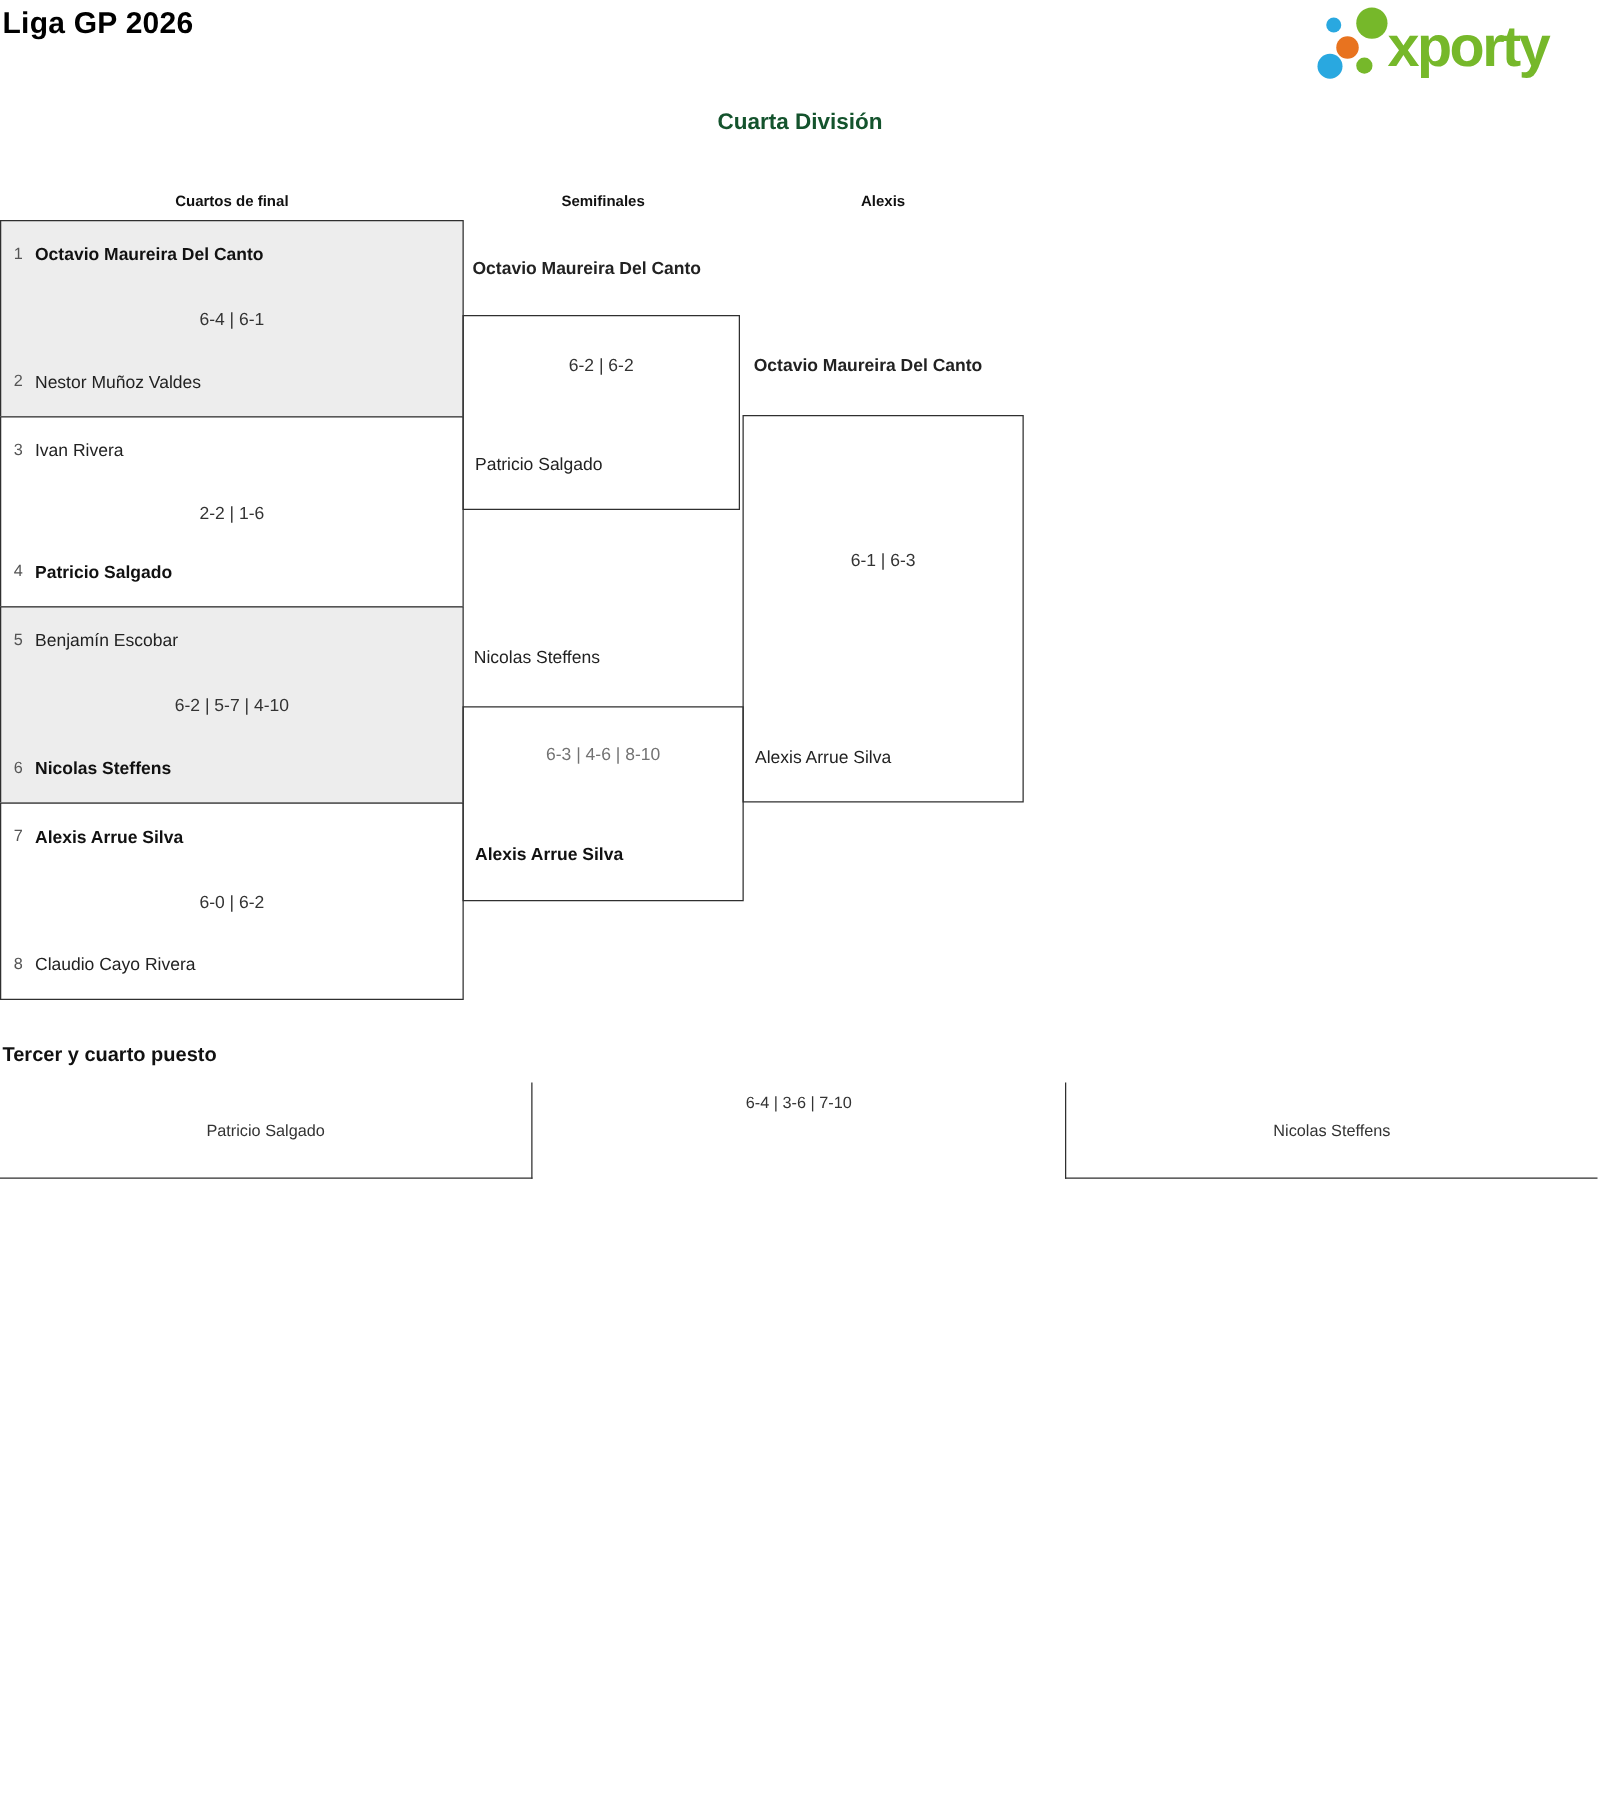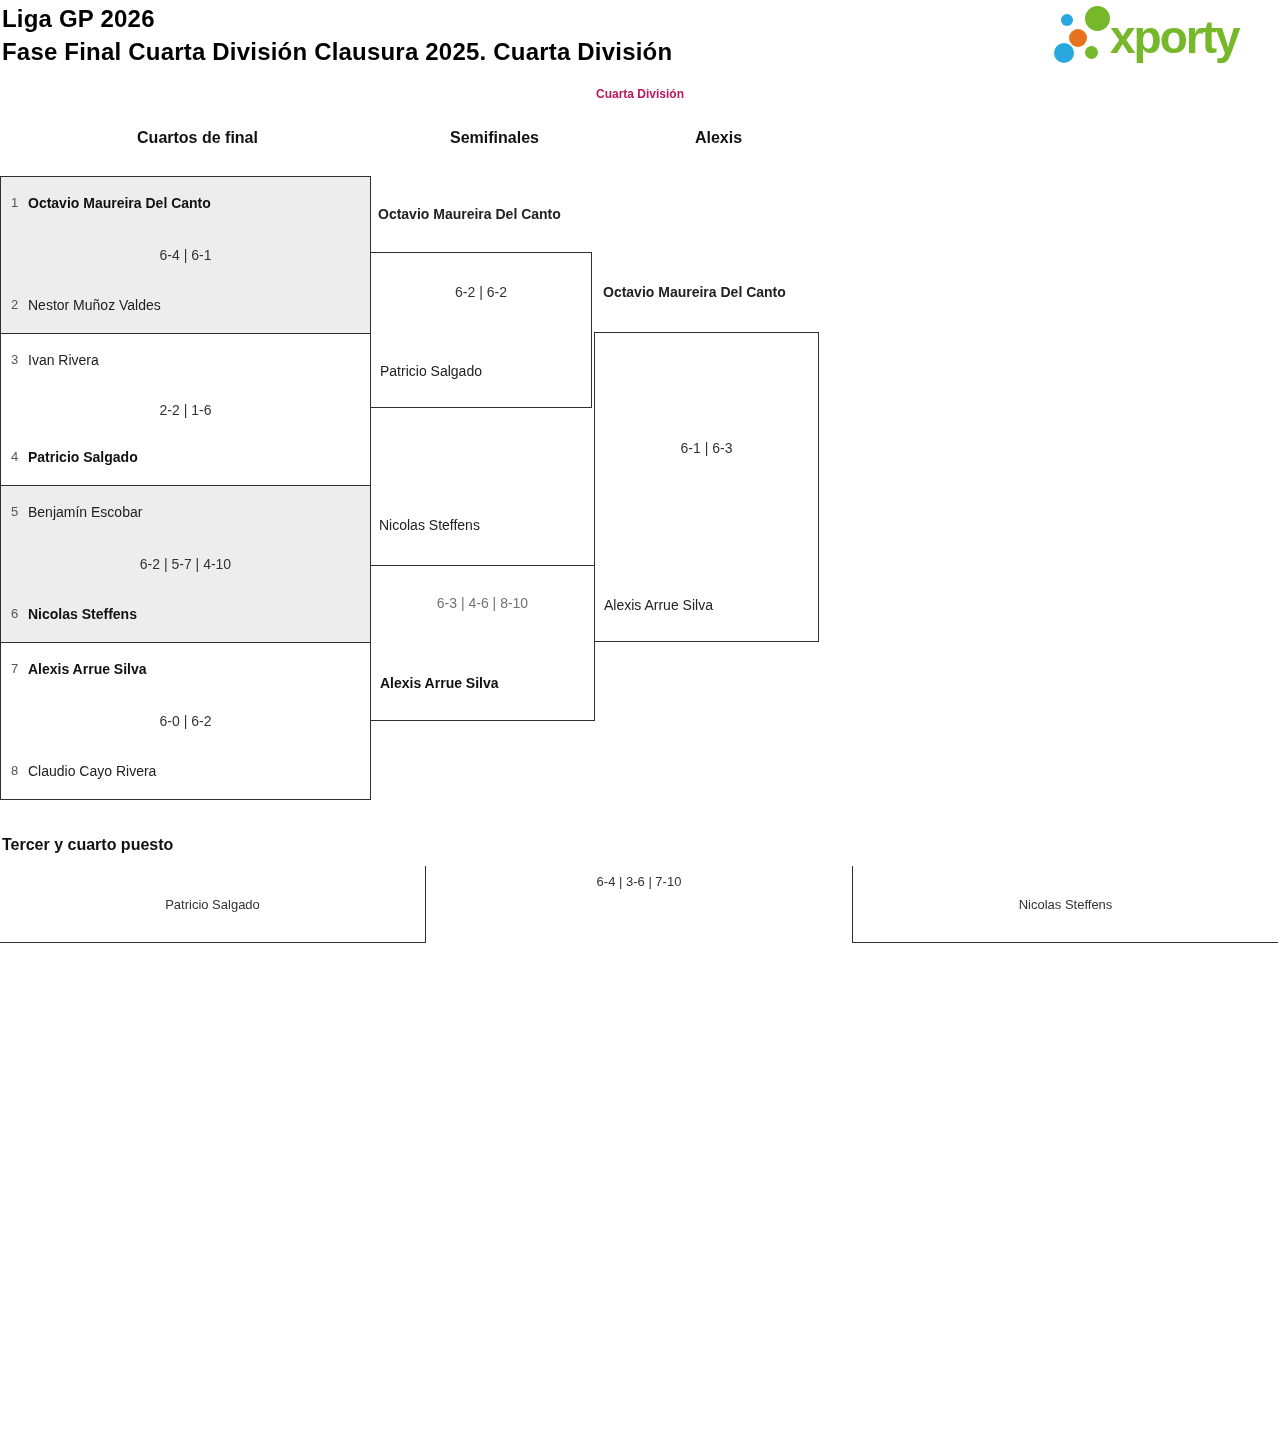--- a/index.html
+++ b/index.html
@@ -25,25 +25,25 @@
   .d-orange  {left:19px;top:29px;width:18px;height:18px;}
   .d-blue-lg {left:4px;top:43px;width:20px;height:20px;}
   .d-green-sm{left:35px;top:46px;width:13px;height:13px;}
   .logo-text{
     position:absolute;left:60px;top:13px;
     font-size:46px;font-weight:700;letter-spacing:-2px;line-height:48px;
   }
   
   .group-title{
     position:absolute;left:0;top:87px;width:1280px;
-    text-align:center;font-size:12px;font-weight:700;color:#be185d;
+    text-align:center;font-size:18px;font-weight:700;color:#14532d;
   }
   .round-header{
-    position:absolute;top:129px;text-align:center;
-    font-size:16px;font-weight:700;color:#111;margin-left:12px;
+    position:absolute;top:154px;text-align:center;
+    font-size:12px;font-weight:700;color:#111;
   }
   .rh-qf{left:0;width:371px;}
   .rh-sf{left:371px;width:223px;}
   .rh-f {left:594px;width:225px;}
   
   .qf{
     position:absolute;left:0;width:371px;
     border:1px solid #2f2f2f;box-sizing:border-box;
   }
   .qf1{top:176px;height:158px;}
@@ -103,21 +103,20 @@
     display:flex;align-items:center;justify-content:center;
     font-size:13px;color:#333;
   }
 </style>
 </head>
 <body>
 
 <div class="canvas">
 
   <div class="title-line t1">Liga GP 2026</div>
-  <div class="title-line t2">Fase Final Cuarta División Clausura 2025. Cuarta División</div>
 
   <div class="logo">
     <span class="logo-dots">
       <i class="dot d-blue-sm" style="background:#29a8e0"></i>
       <i class="dot d-green-lg" style="background:#76b82a"></i>
       <i class="dot d-orange" style="background:#e8731f"></i>
       <i class="dot d-blue-lg" style="background:#29a8e0"></i>
       <i class="dot d-green-sm" style="background:#76b82a"></i>
     </span>
     <span class="logo-text" style="color:#76b82a">xporty</span>

